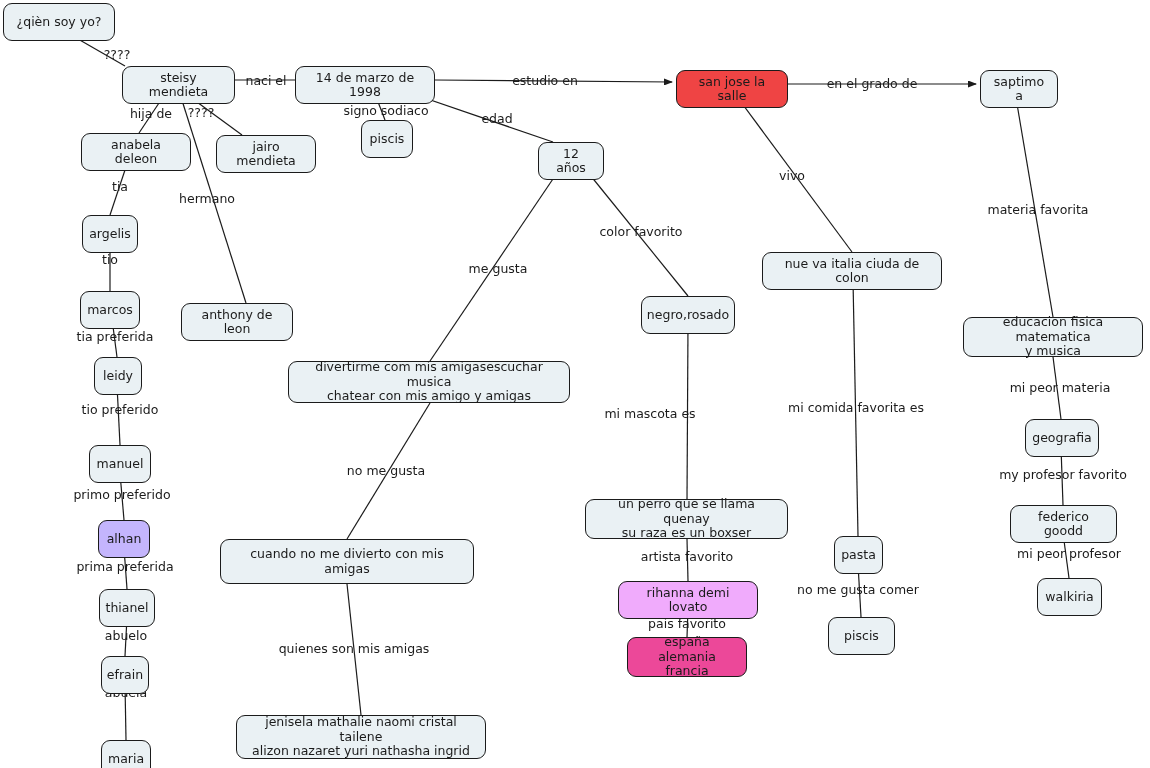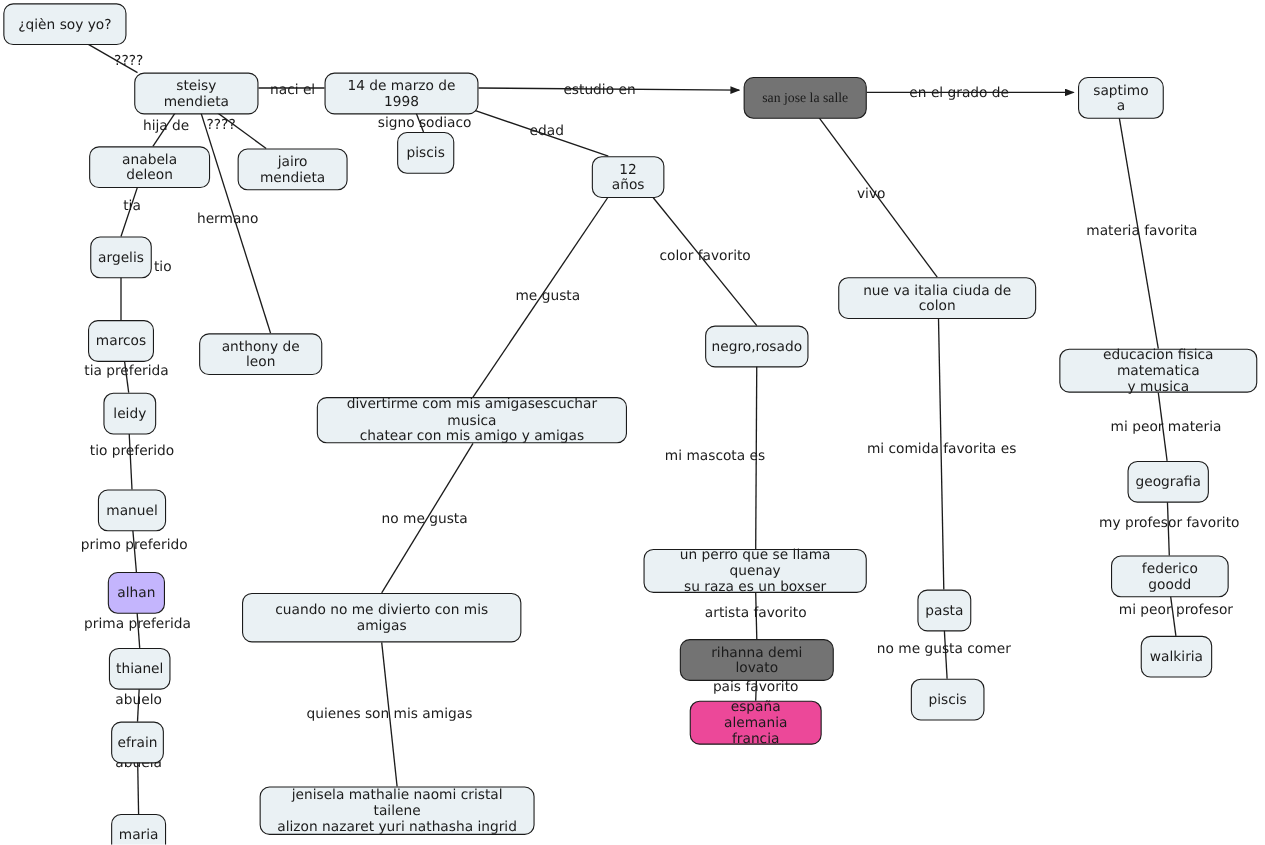--- a/index.html
+++ b/index.html
@@ -103,21 +103,21 @@
       <div class="edge-label" style="left: 151px; top: 114px;">hija de</div>
       <div class="edge-label" style="left: 201px; top: 113px;">????</div>
       <div class="edge-label" style="left: 207px; top: 199px;">hermano</div>
       <div class="edge-label" style="left: 386px; top: 111px;">signo sodiaco</div>
       <div class="edge-label" style="left: 467px; top: 119px; margin-left: 30px;">edad</div>
       <div class="edge-label" style="left: 792px; top: 176px;">vivo</div>
       <div class="edge-label" style="left: 1038px; top: 210px;">materia favorita</div>
       <div class="edge-label" style="left: 120px; top: 187px;">tia</div>
       <div class="edge-label" style="left: 498px; top: 269px;">me gusta</div>
       <div class="edge-label" style="left: 641px; top: 232px;">color favorito</div>
-      <div class="edge-label" style="left: 110px; top: 242px; margin-left: 38px;">tio</div>
+      <div class="edge-label" style="left: 110px; top: 260px;">tio</div>
       <div class="edge-label" style="left: 115px; top: 337px;">tia preferida</div>
       <div class="edge-label" style="left: 856px; top: 408px;">mi comida favorita es</div>
       <div class="edge-label" style="left: 650px; top: 414px;">mi mascota es</div>
       <div class="edge-label" style="left: 1060px; top: 388px;">mi peor materia</div>
       <div class="edge-label" style="left: 120px; top: 410px;">tio preferido</div>
       <div class="edge-label" style="left: 386px; top: 471px;">no me gusta</div>
       <div class="edge-label" style="left: 122px; top: 495px;">primo preferido</div>
       <div class="edge-label" style="left: 1063px; top: 475px;">my profesor favorito</div>
       <div class="edge-label" style="left: 687px; top: 557px;">artista favorito</div>
       <div class="edge-label" style="left: 125px; top: 567px;">prima preferida</div>
@@ -125,21 +125,21 @@
       <div class="edge-label" style="left: 1069px; top: 554px;">mi peor profesor</div>
       <div class="edge-label" style="left: 687px; top: 624px;">pais favorito</div>
       <div class="edge-label" style="left: 126px; top: 636px;">abuelo</div>
       <div class="edge-label" style="left: 354px; top: 649px;">quienes son mis amigas</div>
       <div class="edge-label" style="left: 126px; top: 693px;">abuela</div>
     </div>
   <div id="node-layer">
       <div class="node" style="left: 3px; top: 3px; width: 112px; height: 36px; background: rgb(234, 241, 244); border-color: rgb(27, 27, 27);">¿qièn soy yo?</div>
       <div class="node" style="left: 122px; top: 66px; width: 113px; height: 28px; background: rgb(234, 241, 244); border-color: rgb(27, 27, 27);">steisy mendieta</div>
       <div class="node" style="left: 295px; top: 66px; width: 140px; height: 28px; background: rgb(234, 241, 244); border-color: rgb(27, 27, 27);">14 de marzo de 1998</div>
-      <div class="node" style="left: 676px; top: 70px; width: 112px; height: 28px; background: #737373; border-color: rgb(27, 27, 27); font-family: Liberation Serif, serif;">san jose la salle</div>
+      <div class="node" style="left: 676px; top: 70px; width: 112px; height: 28px; background: #ef4444; border-color: rgb(27, 27, 27);">san jose la salle</div>
       <div class="node" style="left: 980px; top: 70px; width: 78px; height: 28px; background: rgb(234, 241, 244); border-color: rgb(27, 27, 27);">saptimo a</div>
       <div class="node" style="left: 81px; top: 133px; width: 110px; height: 28px; background: rgb(234, 241, 244); border-color: rgb(27, 27, 27);">anabela deleon</div>
       <div class="node" style="left: 216px; top: 135px; width: 100px; height: 28px; background: rgb(234, 241, 244); border-color: rgb(27, 27, 27);">jairo mendieta</div>
       <div class="node" style="left: 361px; top: 120px; width: 52px; height: 28px; background: rgb(234, 241, 244); border-color: rgb(27, 27, 27);">piscis</div>
       <div class="node" style="left: 538px; top: 142px; width: 66px; height: 28px; background: rgb(234, 241, 244); border-color: rgb(27, 27, 27);">12 años</div>
       <div class="node" style="left: 82px; top: 215px; width: 56px; height: 28px; background: rgb(234, 241, 244); border-color: rgb(27, 27, 27);">argelis</div>
       <div class="node" style="left: 181px; top: 303px; width: 112px; height: 28px; background: rgb(234, 241, 244); border-color: rgb(27, 27, 27);">anthony de leon</div>
       <div class="node" style="left: 80px; top: 291px; width: 60px; height: 28px; background: rgb(234, 241, 244); border-color: rgb(27, 27, 27);">marcos</div>
       <div class="node" style="left: 762px; top: 252px; width: 180px; height: 28px; background: rgb(234, 241, 244); border-color: rgb(27, 27, 27);">nue va italia ciuda de colon</div>
       <div class="node" style="left: 94px; top: 357px; width: 48px; height: 28px; background: rgb(234, 241, 244); border-color: rgb(27, 27, 27);">leidy</div>
@@ -150,21 +150,21 @@
 chatear con mis amigo y amigas</div>
       <div class="node" style="left: 89px; top: 445px; width: 62px; height: 28px; background: rgb(234, 241, 244); border-color: rgb(27, 27, 27);">manuel</div>
       <div class="node" style="left: 1025px; top: 419px; width: 74px; height: 28px; background: rgb(234, 241, 244); border-color: rgb(27, 27, 27);">geografia</div>
       <div class="node" style="left: 98px; top: 520px; width: 52px; height: 28px; background: #c4b5fd; border-color: rgb(27, 27, 27);">alhan</div>
       <div class="node" style="left: 585px; top: 499px; width: 203px; height: 40px; background: rgb(234, 241, 244); border-color: rgb(27, 27, 27);">un perro que se llama quenay
 su raza es un boxser</div>
       <div class="node" style="left: 1010px; top: 505px; width: 107px; height: 28px; background: rgb(234, 241, 244); border-color: rgb(27, 27, 27);">federico goodd</div>
       <div class="node" style="left: 220px; top: 539px; width: 254px; height: 45px; background: rgb(234, 241, 244); border-color: rgb(27, 27, 27);">cuando no me divierto con mis amigas</div>
       <div class="node" style="left: 834px; top: 536px; width: 49px; height: 28px; background: rgb(234, 241, 244); border-color: rgb(27, 27, 27);">pasta</div>
       <div class="node" style="left: 1037px; top: 578px; width: 65px; height: 28px; background: rgb(234, 241, 244); border-color: rgb(27, 27, 27);">walkiria</div>
-      <div class="node" style="left: 618px; top: 581px; width: 140px; height: 28px; background: #737373; border-color: rgb(27, 27, 27);">rihanna demi lovato</div>
+      <div class="node" style="left: 618px; top: 581px; width: 140px; height: 28px; background: #f0abfc; border-color: rgb(27, 27, 27);">rihanna demi lovato</div>
       <div class="node" style="left: 99px; top: 589px; width: 56px; height: 28px; background: rgb(234, 241, 244); border-color: rgb(27, 27, 27);">thianel</div>
       <div class="node" style="left: 828px; top: 617px; width: 67px; height: 28px; background: rgb(234, 241, 244); border-color: rgb(27, 27, 27);">piscis</div>
       <div class="node" style="left: 627px; top: 637px; width: 120px; height: 40px; background: #ec4899; border-color: rgb(27, 27, 27);">españa alemania
 francia</div>
       <div class="node" style="left: 101px; top: 656px; width: 48px; height: 28px; background: rgb(234, 241, 244); border-color: rgb(27, 27, 27);">efrain</div>
       <div class="node" style="left: 236px; top: 715px; width: 250px; height: 44px; background: rgb(234, 241, 244); border-color: rgb(27, 27, 27);">jenisela mathalie naomi cristal tailene
 alizon nazaret yuri nathasha ingrid</div>
       <div class="node" style="left: 101px; top: 740px; width: 50px; height: 28px; background: rgb(234, 241, 244); border-color: rgb(27, 27, 27);">maria</div>
     </div>
 </div>

